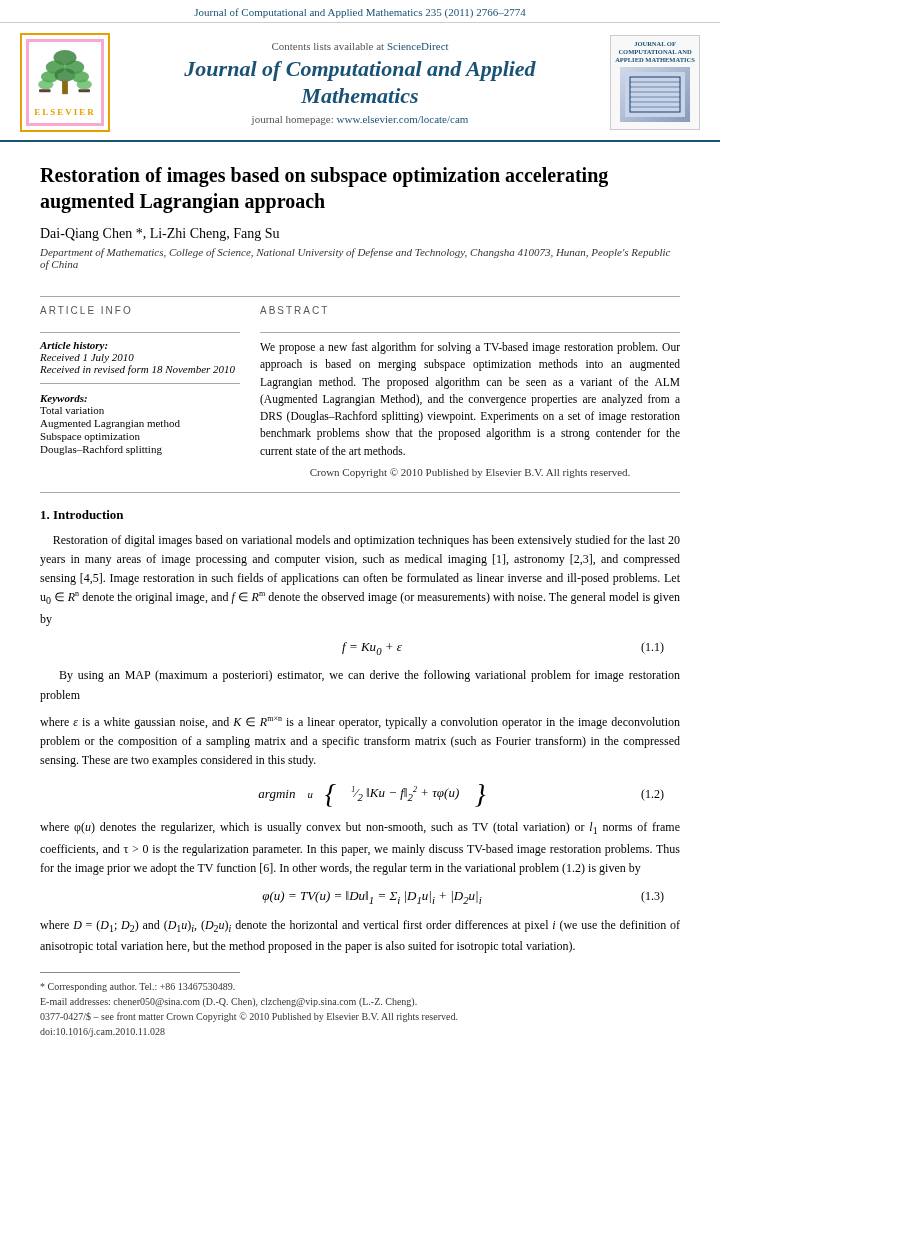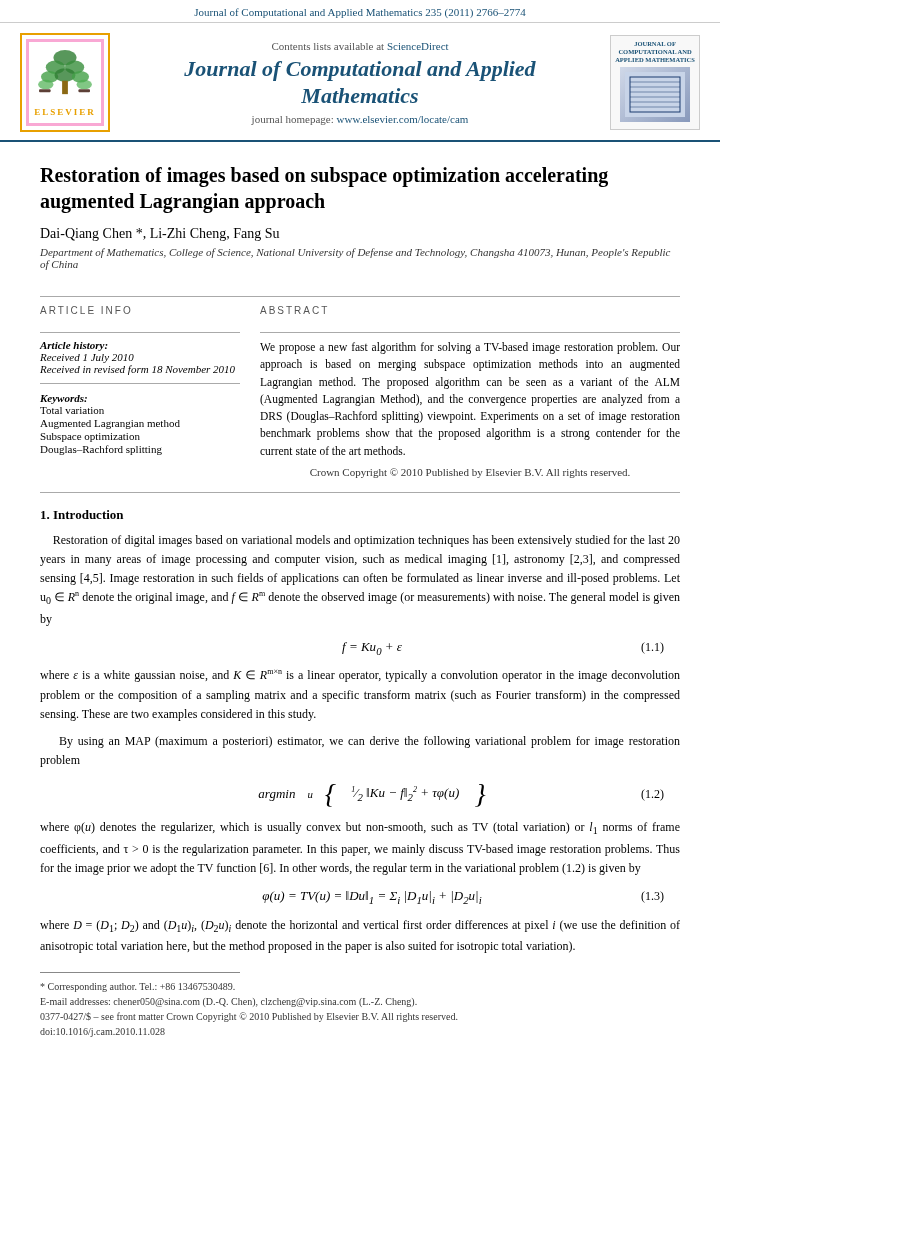--- a/index.html
+++ b/index.html
@@ -403,25 +403,25 @@
     <p class="body-text">
       &nbsp;&nbsp;&nbsp;&nbsp;Restoration of digital images based on variational models and optimization techniques has been extensively studied for the last 20 years in many areas of image processing and computer vision, such as medical imaging [1], astronomy [2,3], and compressed sensing [4,5]. Image restoration in such fields of applications can often be formulated as linear inverse and ill-posed problems. Let u<sub>0</sub> ∈ <em>R</em><sup>n</sup> denote the original image, and <em>f</em> ∈ <em>R</em><sup>m</sup> denote the observed image (or measurements) with noise. The general model is given by
     </p>
 
     <div class="math-display">
       <span class="math-content"><em>f</em> = <em>Ku</em><sub>0</sub> + <em>ε</em></span>
       <span class="eq-number">(1.1)</span>
     </div>
 
     <p class="body-text">
+      &nbsp;&nbsp;&nbsp;&nbsp;By using an MAP (maximum a posteriori) estimator, we can derive the following variational problem for image restoration problem
+    </p>
+
+    <p class="body-text">
       where <em>ε</em> is a white gaussian noise, and <em>K</em> ∈ <em>R</em><sup>m×n</sup> is a linear operator, typically a convolution operator in the image deconvolution problem or the composition of a sampling matrix and a specific transform matrix (such as Fourier transform) in the compressed sensing. These are two examples considered in this study.
-    </p>
-
-    <p class="body-text">
-      &nbsp;&nbsp;&nbsp;&nbsp;By using an MAP (maximum a posteriori) estimator, we can derive the following variational problem for image restoration problem
     </p>
 
     <div class="math-display">
       <span class="math-content">
         <span class="brace-eq">
           argmin<sub>u</sub>
           <span class="left-brace">{</span>
           <span style="font-style:italic; font-size:13px;">
             &nbsp;<sup>1</sup>⁄<sub>2</sub> ‖<em>Ku</em> − <em>f</em>‖<sub>2</sub><sup>2</sup> + τφ(<em>u</em>)&nbsp;
           </span>

